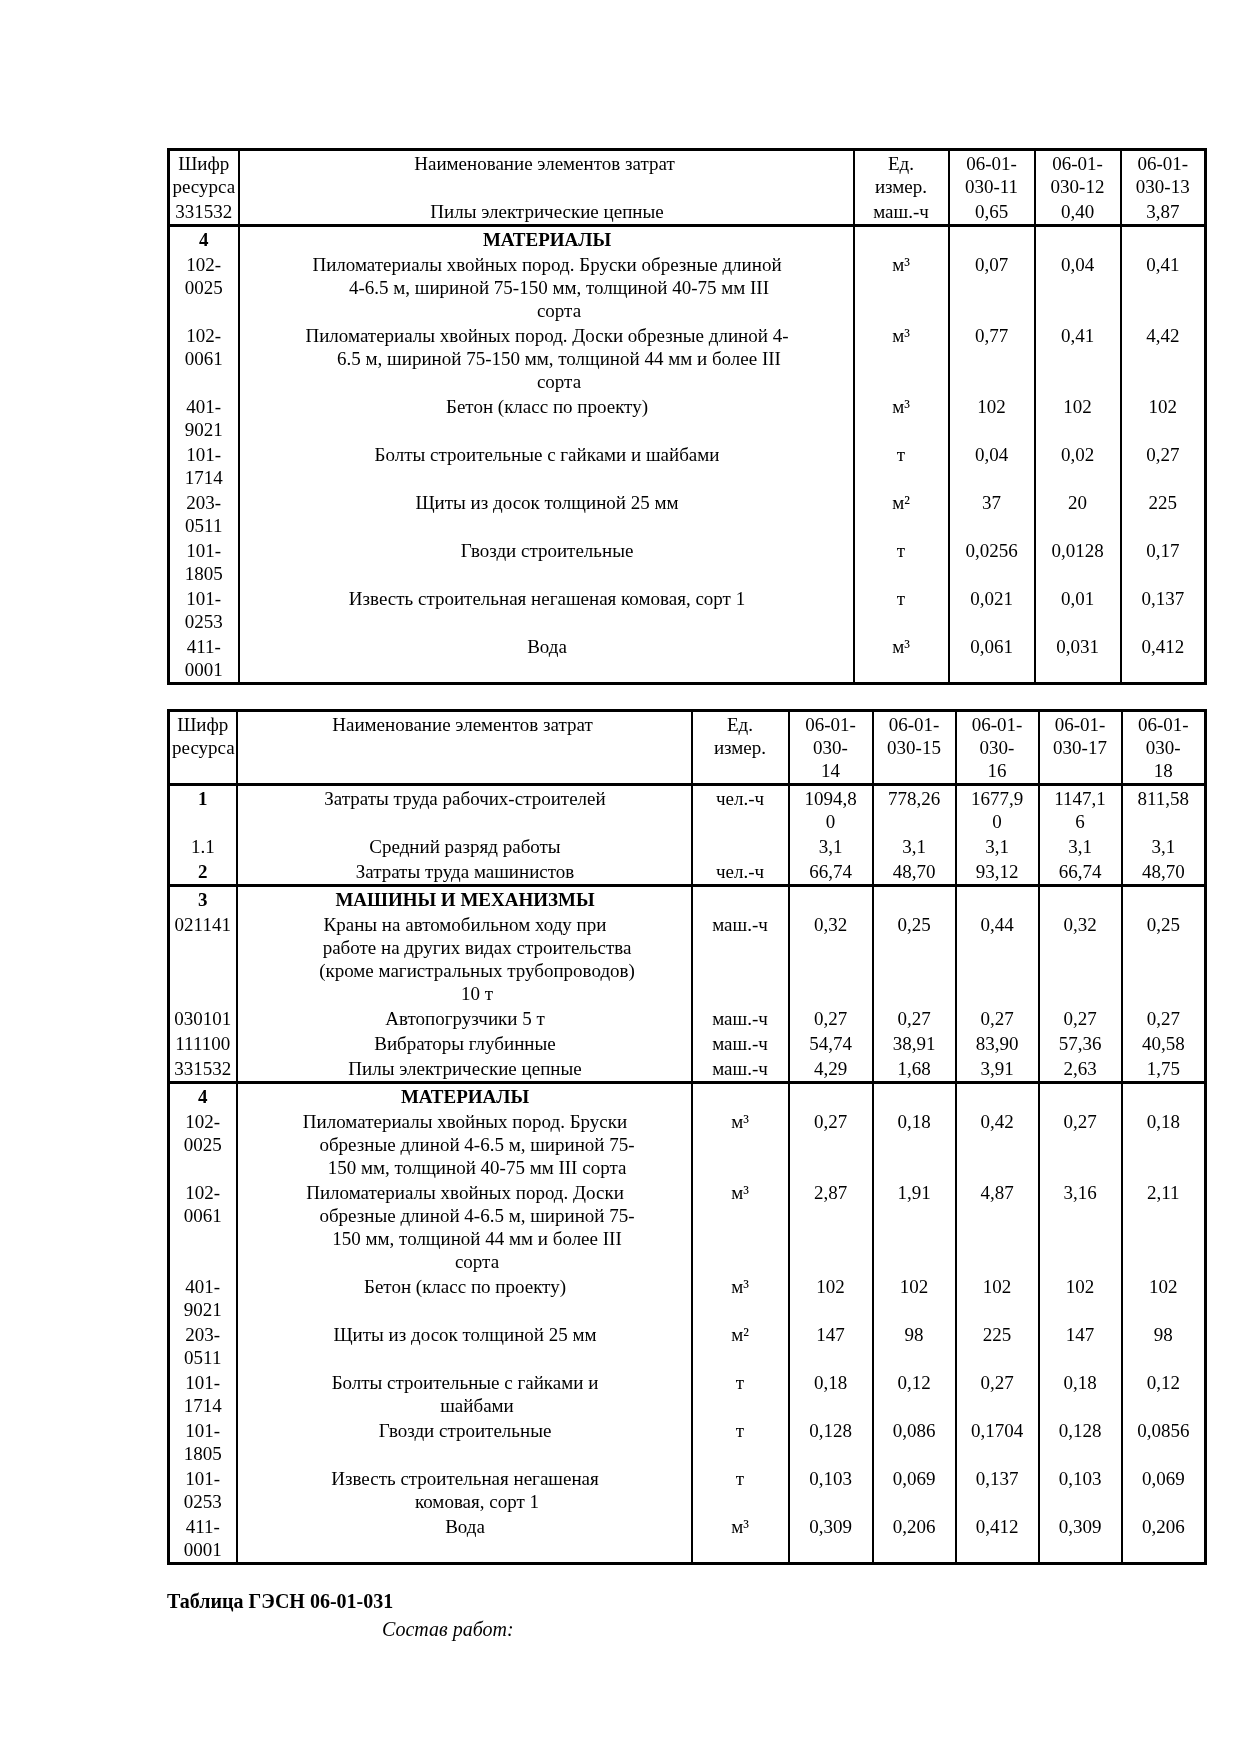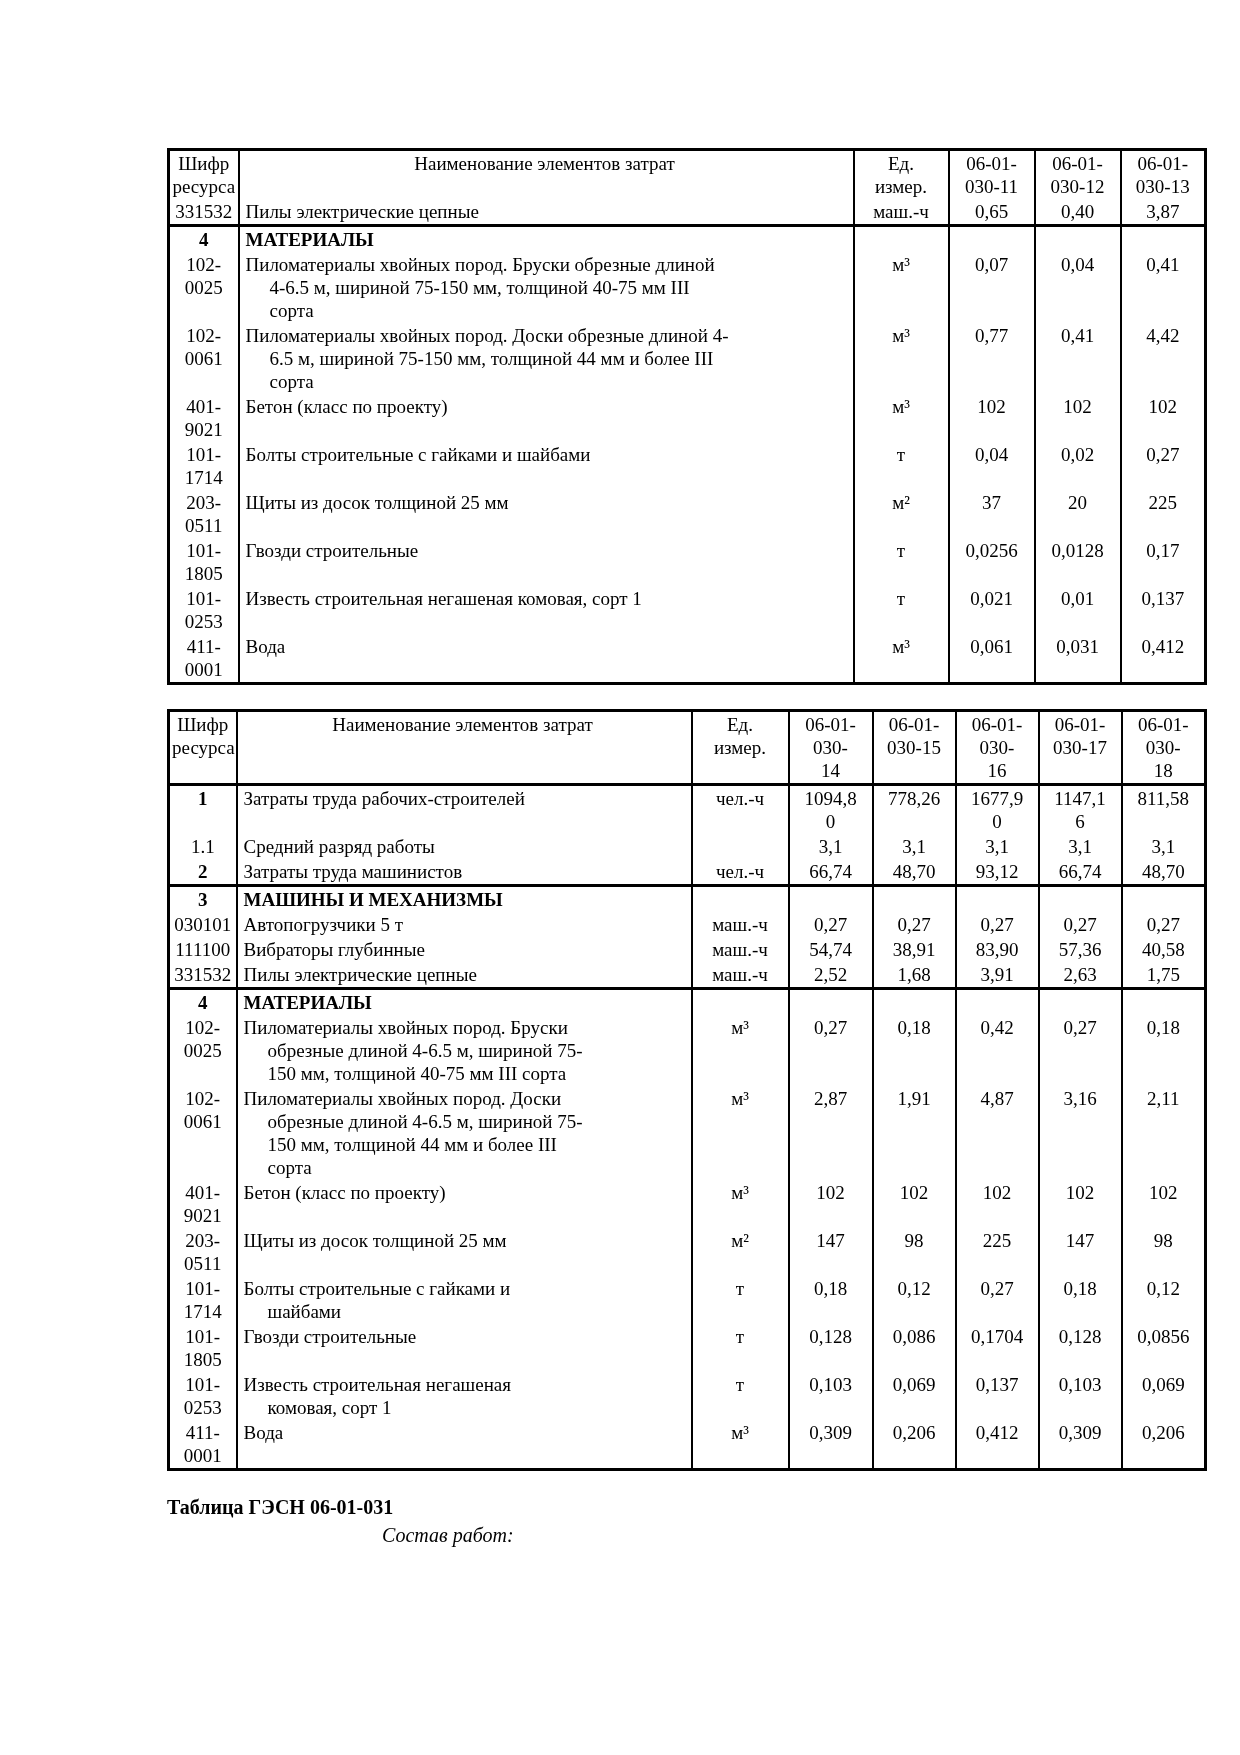--- a/index.html
+++ b/index.html
@@ -4,21 +4,21 @@
 <style>
   html,body{margin:0;padding:0;background:#fff;}
   body{width:1240px;height:1755px;color:#000;font-family:"Liberation Serif",serif;}
   .page{position:relative;padding:148px 0 0 167px;}
   table{border-collapse:collapse;table-layout:fixed;width:1037px;font-size:19px;line-height:23px;border:3px solid #000;}
   th,td{border-left:2px solid #000;vertical-align:top;padding:1px 4px;font-weight:normal;white-space:pre-line;overflow:hidden;}
   th:first-child,td:first-child{border-left:none;}
   thead{border-bottom:3px solid #000;}
   tbody tr.section-start{border-top:3px solid #000;}
   td.code,th.code{text-align:center;padding:1px 2px;}
-  td.name{text-align:left;padding-left:30px;text-indent:-24px;}
+  td.name{text-align:center;padding-left:30px;text-indent:-24px;}
   thead th.name{text-align:center;padding-left:1px;text-indent:0;}
   td.unit,th.unit,td.val,th.val{text-align:center;}
   .b{font-weight:bold;}
   #table2{margin-top:24px;}
   .footer{width:1037px;margin-top:22px;font-size:20px;line-height:28px;}
   .f-line1{font-weight:bold;position:relative;height:28px;margin-top:12px;}
   .f-title{position:absolute;left:384px;top:0;}
   .f-works-h{font-style:italic;padding-left:215px;}
 </style>
 </head>
@@ -209,20 +209,33 @@
           <td class="code b">3</td>
           <td class="name b">МАШИНЫ И МЕХАНИЗМЫ</td>
           <td class="unit"></td>
           <td class="val"></td>
           <td class="val"></td>
           <td class="val"></td>
           <td class="val"></td>
           <td class="val"></td>
         </tr>
         <tr>
+          <td class="code">021141</td>
+          <td class="name">Краны на автомобильном ходу при
+работе на других видах строительства
+(кроме магистральных трубопроводов)
+10 т</td>
+          <td class="unit">маш.-ч</td>
+          <td class="val">0,32</td>
+          <td class="val">0,25</td>
+          <td class="val">0,44</td>
+          <td class="val">0,32</td>
+          <td class="val">0,25</td>
+        </tr>
+        <tr>
           <td class="code">030101</td>
           <td class="name">Автопогрузчики 5 т</td>
           <td class="unit">маш.-ч</td>
           <td class="val">0,27</td>
           <td class="val">0,27</td>
           <td class="val">0,27</td>
           <td class="val">0,27</td>
           <td class="val">0,27</td>
         </tr>
         <tr>
@@ -232,21 +245,21 @@
           <td class="val">54,74</td>
           <td class="val">38,91</td>
           <td class="val">83,90</td>
           <td class="val">57,36</td>
           <td class="val">40,58</td>
         </tr>
         <tr>
           <td class="code">331532</td>
           <td class="name">Пилы электрические цепные</td>
           <td class="unit">маш.-ч</td>
-          <td class="val">2,52</td>
+          <td class="val">4,29</td>
           <td class="val">1,68</td>
           <td class="val">3,91</td>
           <td class="val">2,63</td>
           <td class="val">1,75</td>
         </tr>
         <tr class="section-start">
           <td class="code b">4</td>
           <td class="name b">МАТЕРИАЛЫ</td>
           <td class="unit"></td>
           <td class="val"></td>

